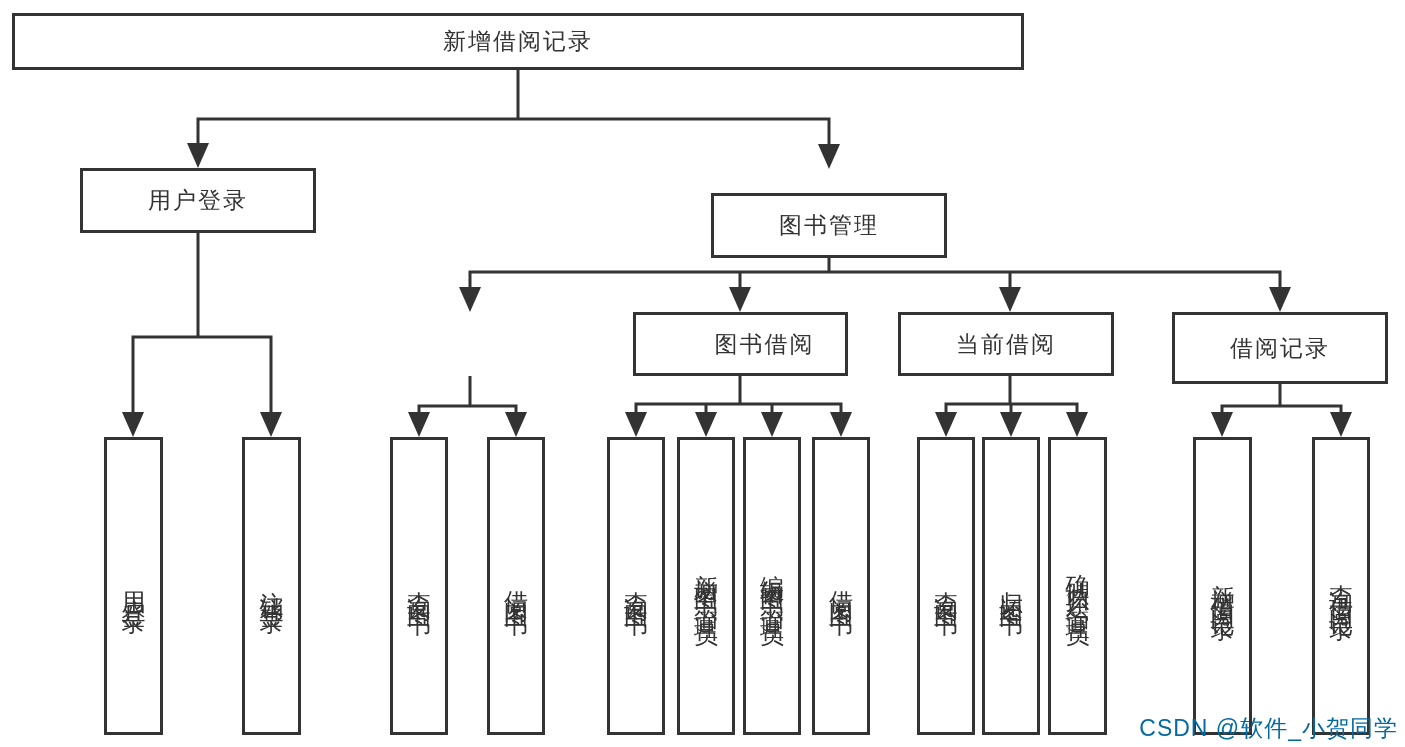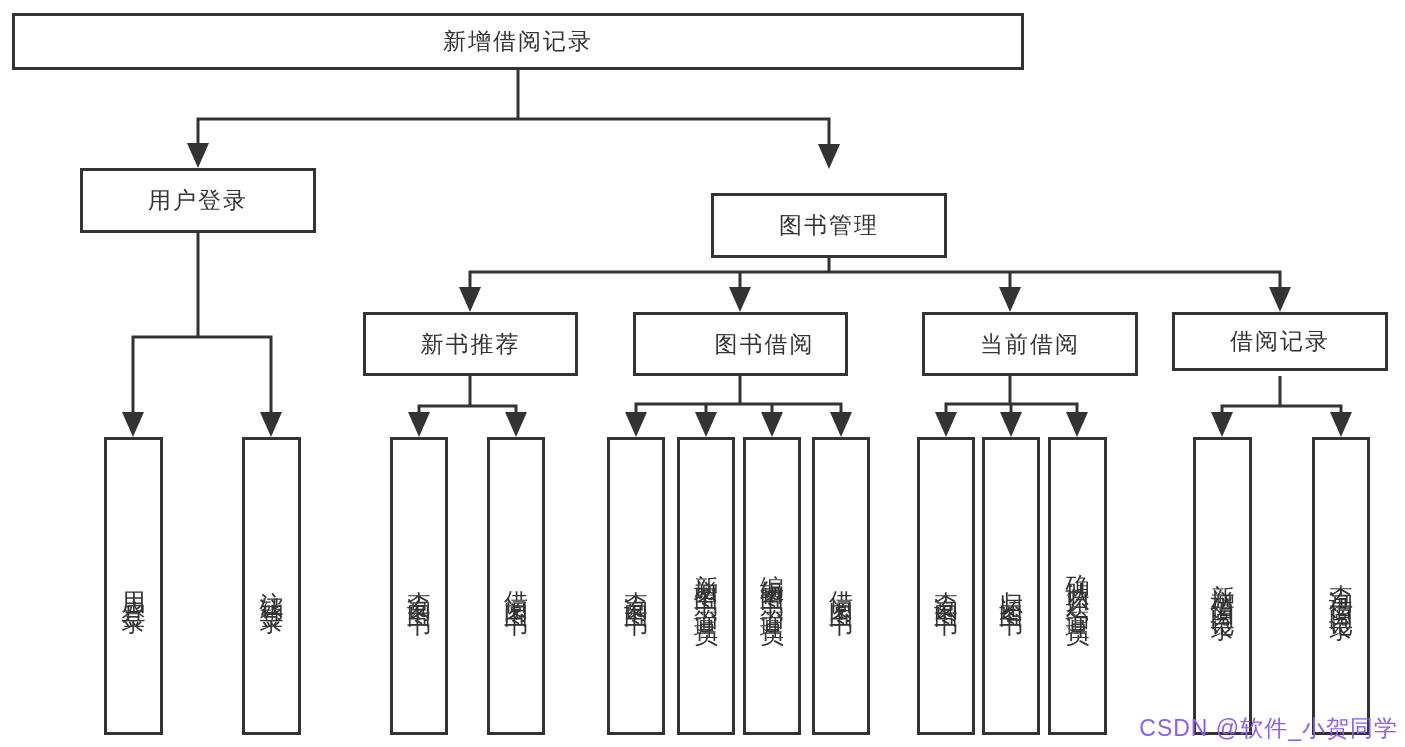--- a/index.html
+++ b/index.html
@@ -55,21 +55,21 @@
     letter-spacing: 7px;
     line-height: 1;
     white-space: nowrap;
   }
   .watermark {
     position: absolute;
     right: 7px;
     top: 713px;
     font-size: 23px;
     letter-spacing: 1px;
-    color: #8b5cf6;
+    color: #0369a1;
     z-index: 5;
     pointer-events: none;
     white-space: nowrap;
   }
 </style>
 </head>
 <body>
 
 <div class="canvas">
 
@@ -107,30 +107,27 @@
     <span>新增借阅记录</span>
   </div>
 
   <div class="hbox" style="left:80px; top:168px; width:236px; height:65px;">
     <span>用户登录</span>
   </div>
   <div class="hbox" style="left:711px; top:169px; width:236px; height:65px;margin-top:24px;">
     <span>图书管理</span>
   </div>
 
-  <div class="hbox" style="left:363px; top:312px; width:215px; height:64px;">
-    <span>新书推荐</span>
-  </div>
   <div class="hbox" style="left:633px; top:312px; width:215px; height:64px;padding-left:48px;">
     <span>图书借阅</span>
   </div>
-  <div class="hbox" style="left:922px; top:312px; width:216px; height:64px;">
+  <div class="hbox" style="left:898px; top:312px; width:216px; height:64px;">
     <span>当前借阅</span>
   </div>
-  <div class="hbox" style="left:1172px; top:312px; width:216px; height:59px;">
+  <div class="hbox" style="left:1172px; top:312px; width:216px; height:72px;">
     <span>借阅记录</span>
   </div>
 
   <div class="vbox" style="left:104px; top:437px; width:59px; height:298px;">
     <span>用户登录</span>
   </div>
   <div class="vbox" style="left:242px; top:437px; width:59px; height:298px;">
     <span>注销登录</span>
   </div>
 

